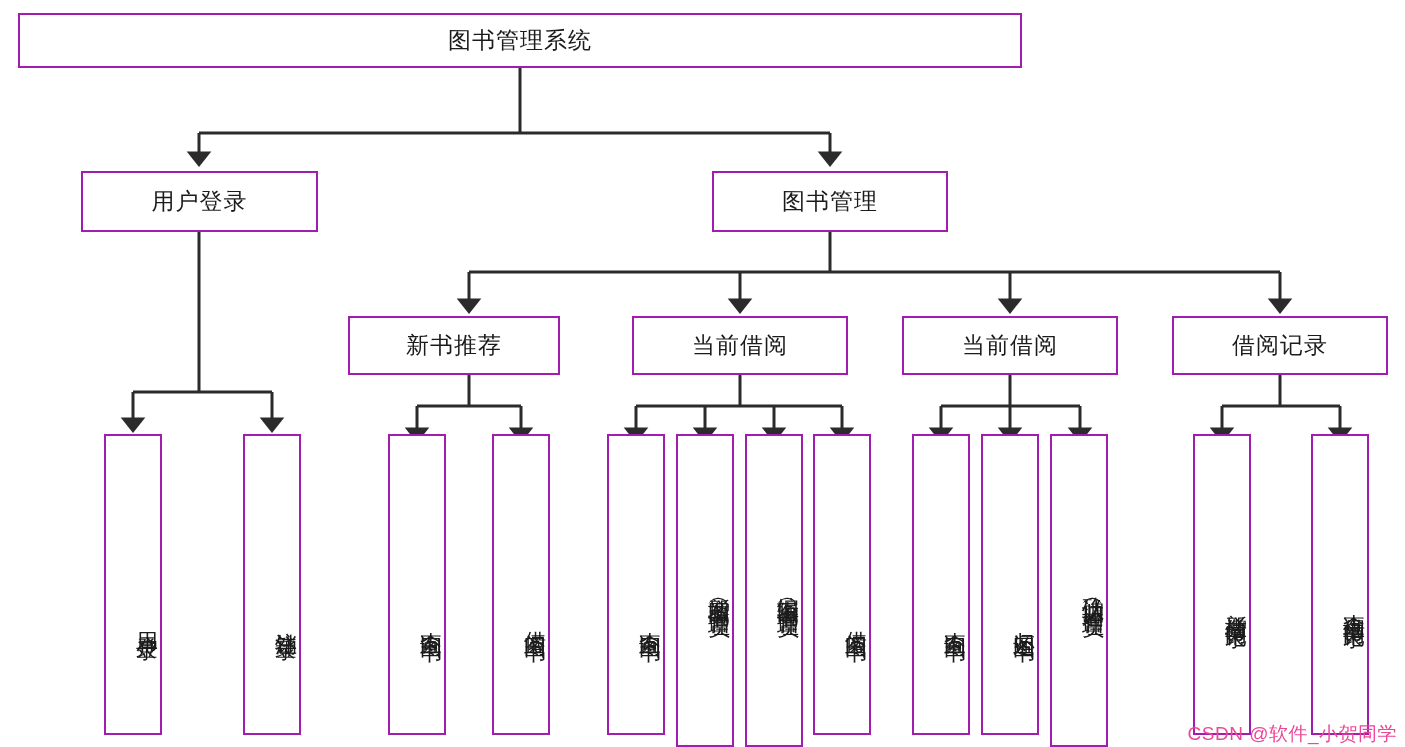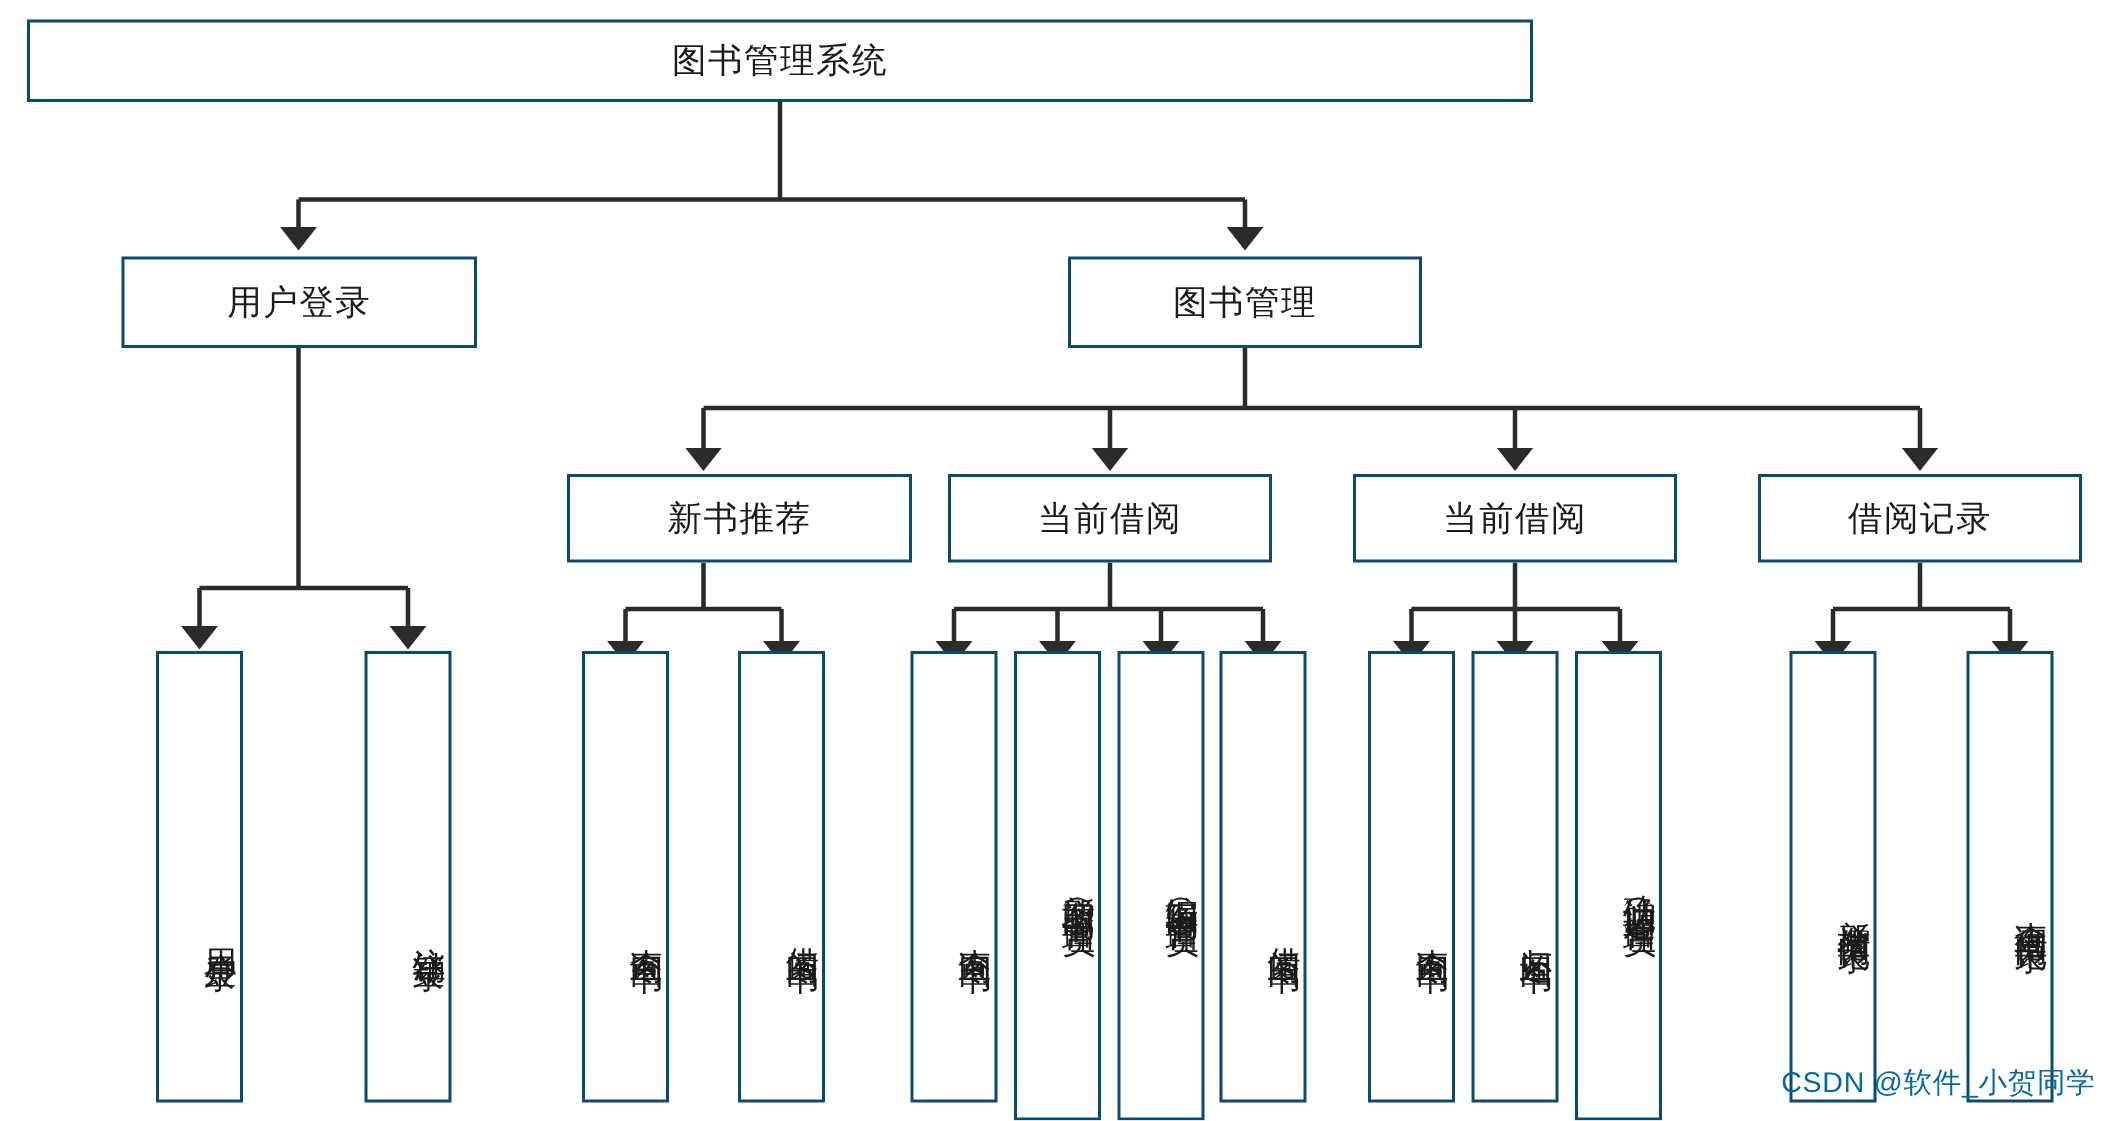--- a/index.html
+++ b/index.html
@@ -22,21 +22,21 @@
     position: absolute;
     left: 0;
     top: 0;
     width: 1405px;
     height: 747px;
     pointer-events: none;
   }
   .node {
     position: absolute;
     box-sizing: border-box;
-    border: 2px solid #0c4a6e;
+    border: 2px solid #a21caf;
     background: #ffffff;
     display: flex;
     align-items: center;
     justify-content: center;
     color: #1b1b1b;
   }
   .node.horiz {
     font-size: 23px;
     letter-spacing: 1px;
     line-height: 1.1;
@@ -53,23 +53,23 @@
   }
   .node.vert.tall {
     padding-top: 4px;
   }
   .node-label {
     display: block;
   }
   .watermark {
     position: absolute;
     right: 8px;
-    bottom: 12px;
+    bottom: 0;
     font-size: 19px;
-    color: #0369a1;
+    color: #ec4899;
     letter-spacing: 0.5px;
     white-space: nowrap;
     user-select: none;
   }
 </style>
 </head>
 <body>
 
 <div id="diagram-canvas">
 
@@ -126,21 +126,21 @@
   </div>
 
   <div class="node horiz" style="left:81px; top:171px; width:237px; height:61px;">
     <span class="node-label">用户登录</span>
   </div>
 
   <div class="node horiz" style="left:712px; top:171px; width:236px; height:61px;text-align:right;">
     <span class="node-label">图书管理</span>
   </div>
 
-  <div class="node horiz" style="left:378px; top:316px; width:230px; height:59px;">
+  <div class="node horiz" style="left:348px; top:316px; width:212px; height:59px;">
     <span class="node-label">新书推荐</span>
   </div>
 
   <div class="node horiz" style="left:632px; top:316px; width:216px; height:59px;">
     <span class="node-label">当前借阅</span>
   </div>
 
   <div class="node horiz" style="left:902px; top:316px; width:216px; height:59px;justify-content:center;">
     <span class="node-label">当前借阅</span>
   </div>

